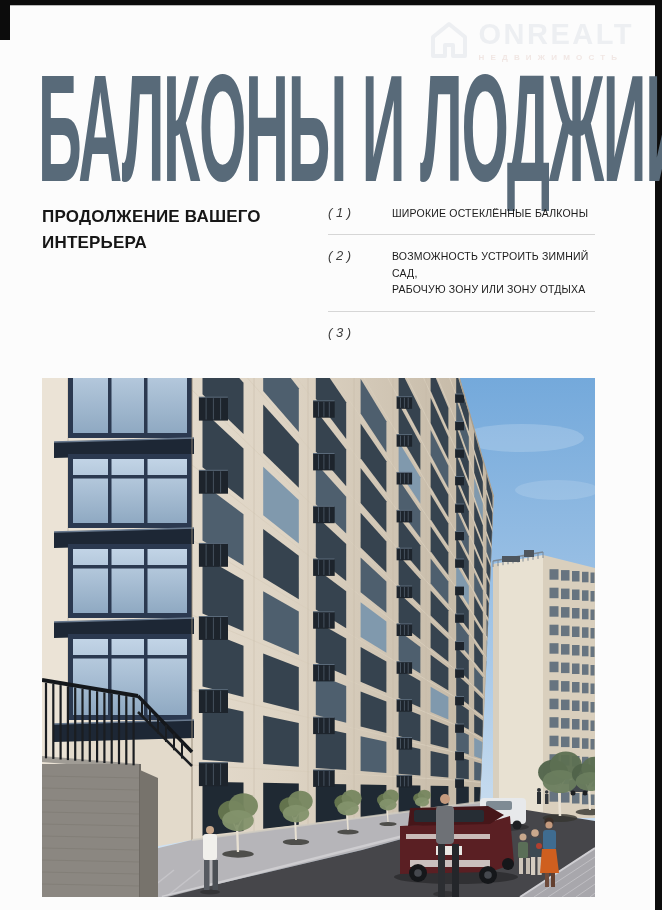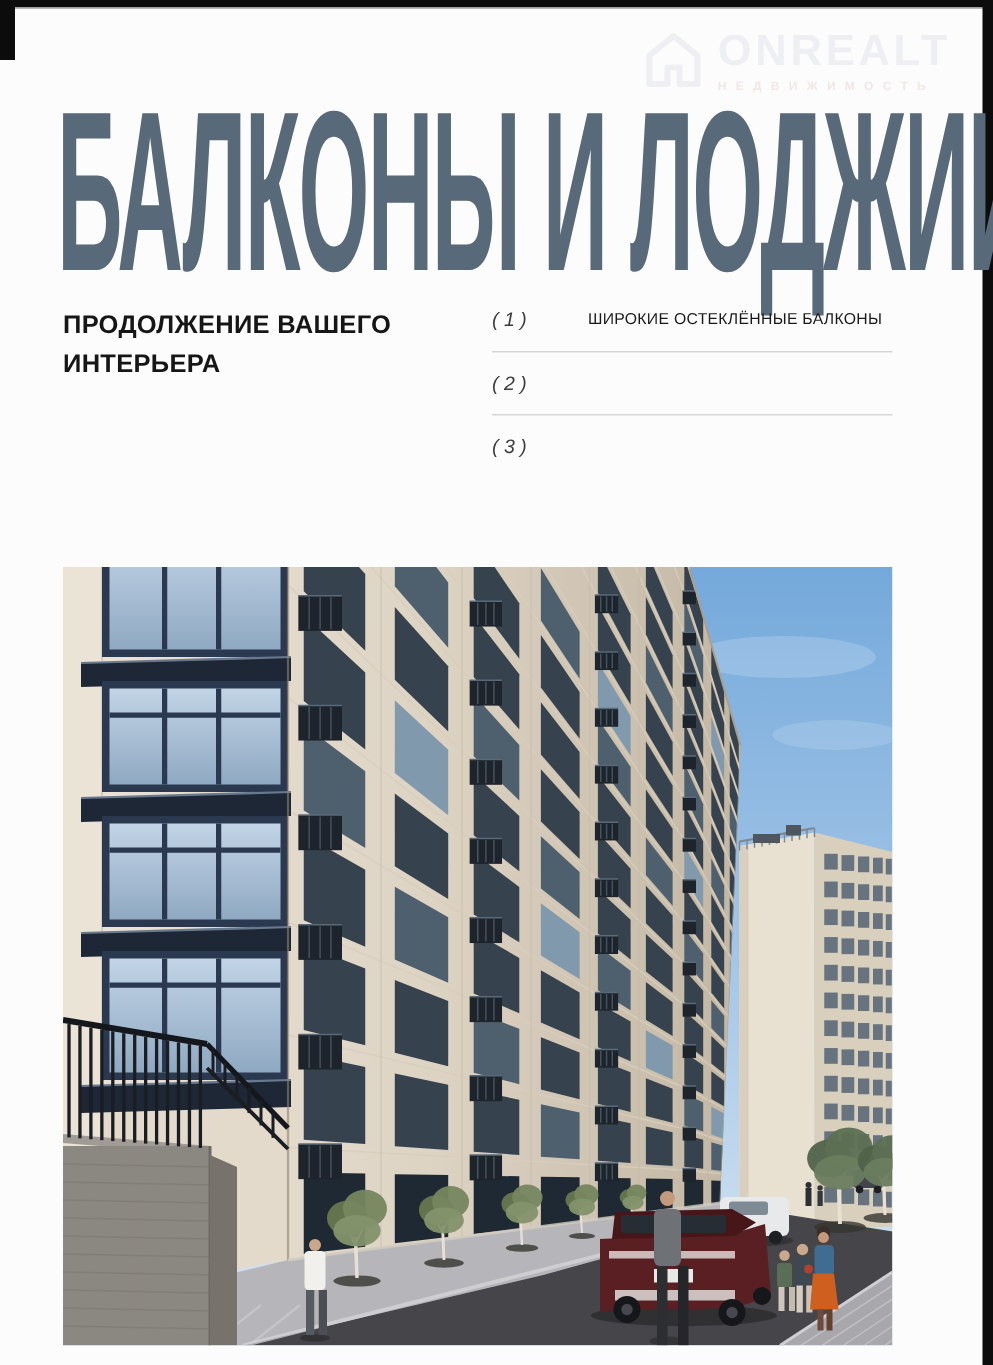--- a/index.html
+++ b/index.html
@@ -54,20 +54,22 @@
 ИНТЕРЬЕРА</div>
 
 <div class="features">
   <div class="feature-row r1">
     <span class="f-num">( 1 )</span>
     <span class="f-text">ШИРОКИЕ ОСТЕКЛЁННЫЕ БАЛКОНЫ</span>
   </div>
   <div class="divider"></div>
   <div class="feature-row r2">
     <span class="f-num">( 2 )</span>
+    <span class="f-text">ВОЗМОЖНОСТЬ УСТРОИТЬ ЗИМНИЙ САД,
+РАБОЧУЮ ЗОНУ ИЛИ ЗОНУ ОТДЫХА</span>
   </div>
   <div class="divider"></div>
   <div class="feature-row r3">
     <span class="f-num">( 3 )</span>
   </div>
 </div>
 
 <div class="photo">
   <svg id="scene" viewBox="0 0 553 519" preserveAspectRatio="none">
       <defs>

